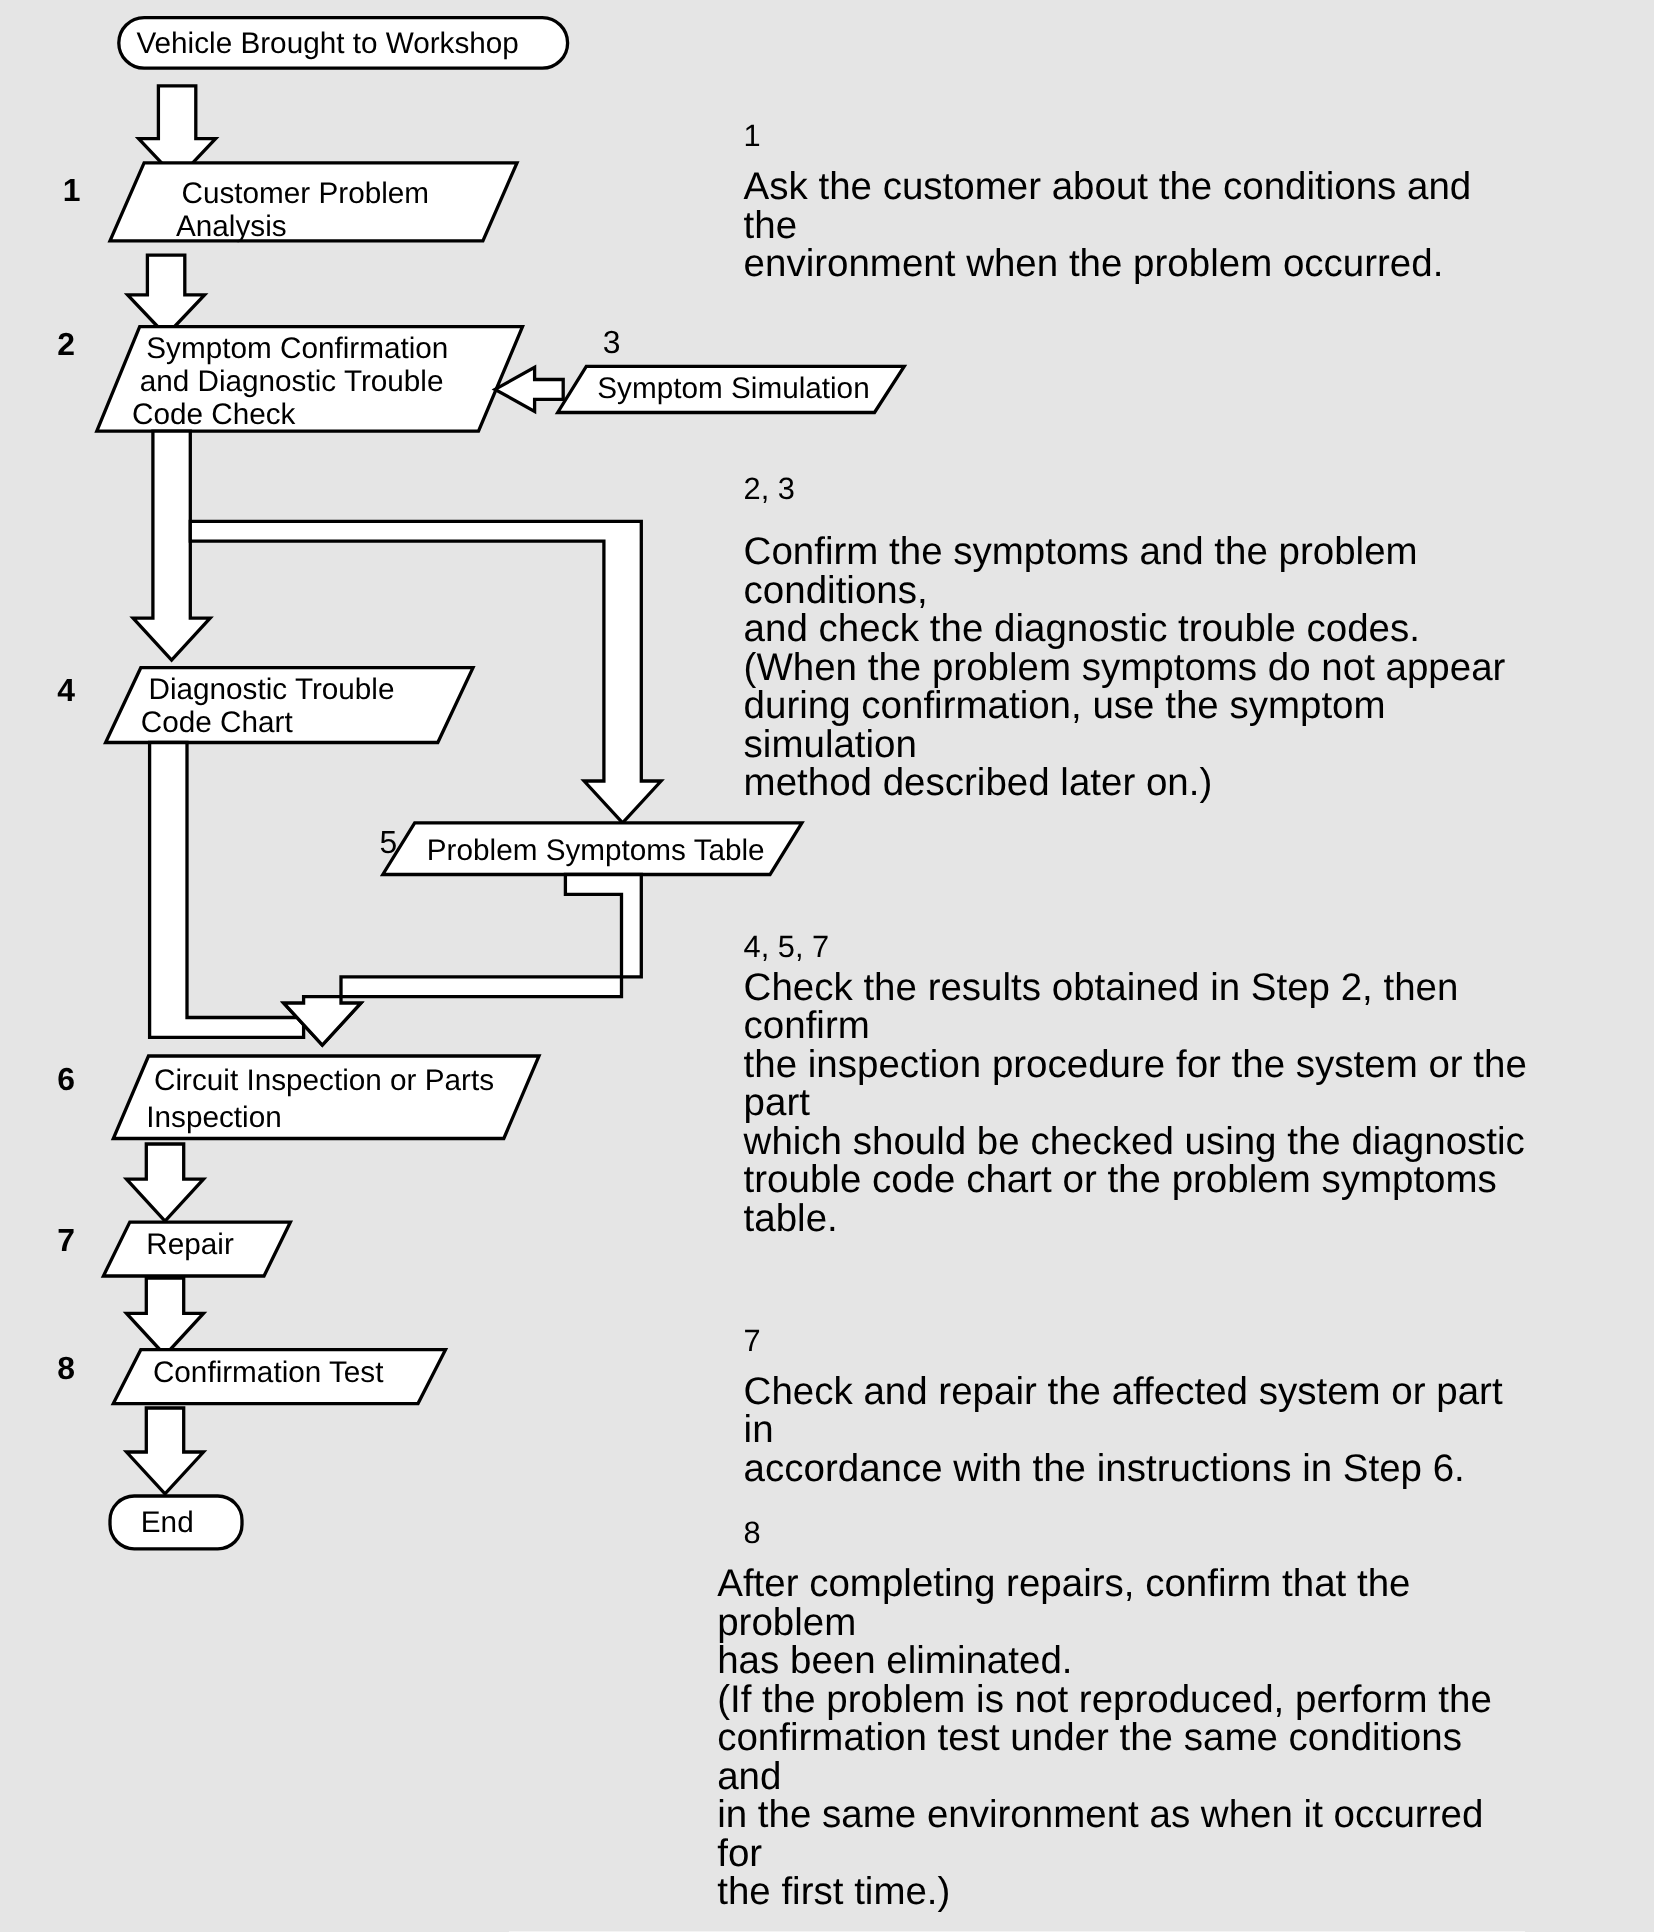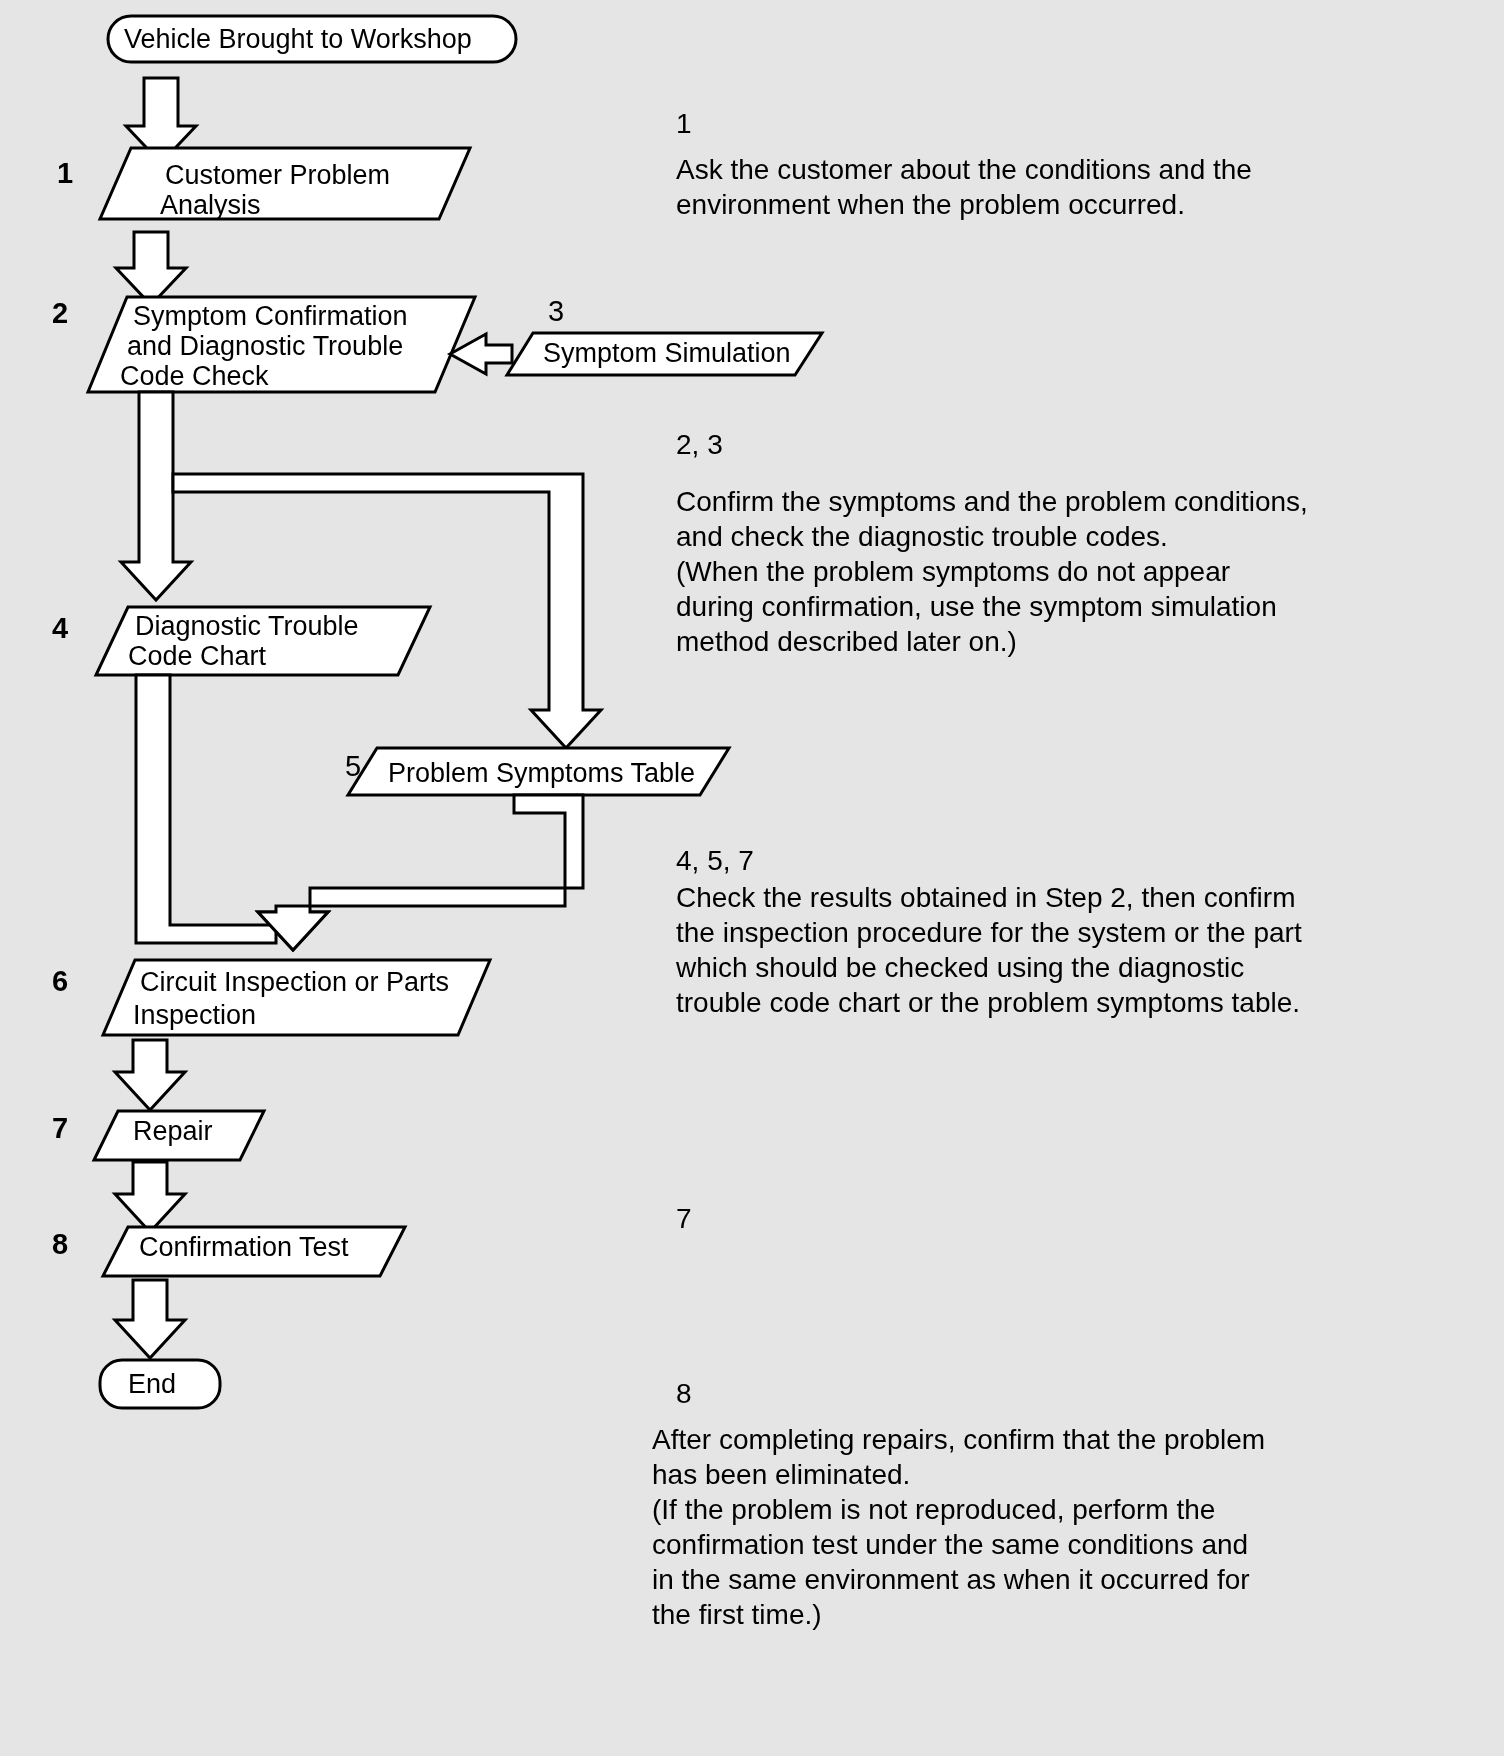--- a/index.html
+++ b/index.html
@@ -52,21 +52,21 @@
   }
   .side-num {
     font-family: "Liberation Sans", sans-serif;
     font-size: 29px;
     fill: #000000;
     dominant-baseline: middle;
   }
   .note-block {
     position: absolute;
     font-family: "Liberation Sans", sans-serif;
-    font-size: 28px;
+    font-size: 35px;
     line-height: 35px;
     color: #000000;
     white-space: pre-line;
   }
   .note-heading {
     position: absolute;
     font-family: "Liberation Sans", sans-serif;
     font-size: 28px;
     color: #000000;
   }
@@ -194,20 +194,22 @@
 during confirmation, use the symptom simulation
 method described later on.)</div>
 
   <div class="note-heading" style="left:676px; top:845px;">4, 5, 7</div>
   <div class="note-block" style="left:676px; top:844px; width:720px;margin-top:36px;">Check the results obtained in Step 2, then confirm
 the inspection procedure for the system or the part
 which should be checked using the diagnostic
 trouble code chart or the problem symptoms table.</div>
 
   <div class="note-heading" style="left:676px; top:1203px;">7</div>
+  <div class="note-block" style="left:676px; top:1247px; width:720px;">Check and repair the affected system or part in
+accordance with the instructions in Step 6.</div>
 
   <div class="note-heading" style="left:676px; top:1378px;">8</div>
   <div class="note-block" style="left:652px; top:1422px; width:720px;">After completing repairs, confirm that the problem
 has been eliminated.
 (If the problem is not reproduced, perform the
 confirmation test under the same conditions and
 in the same environment as when it occurred for
 the first time.)</div>
 
 </div>

